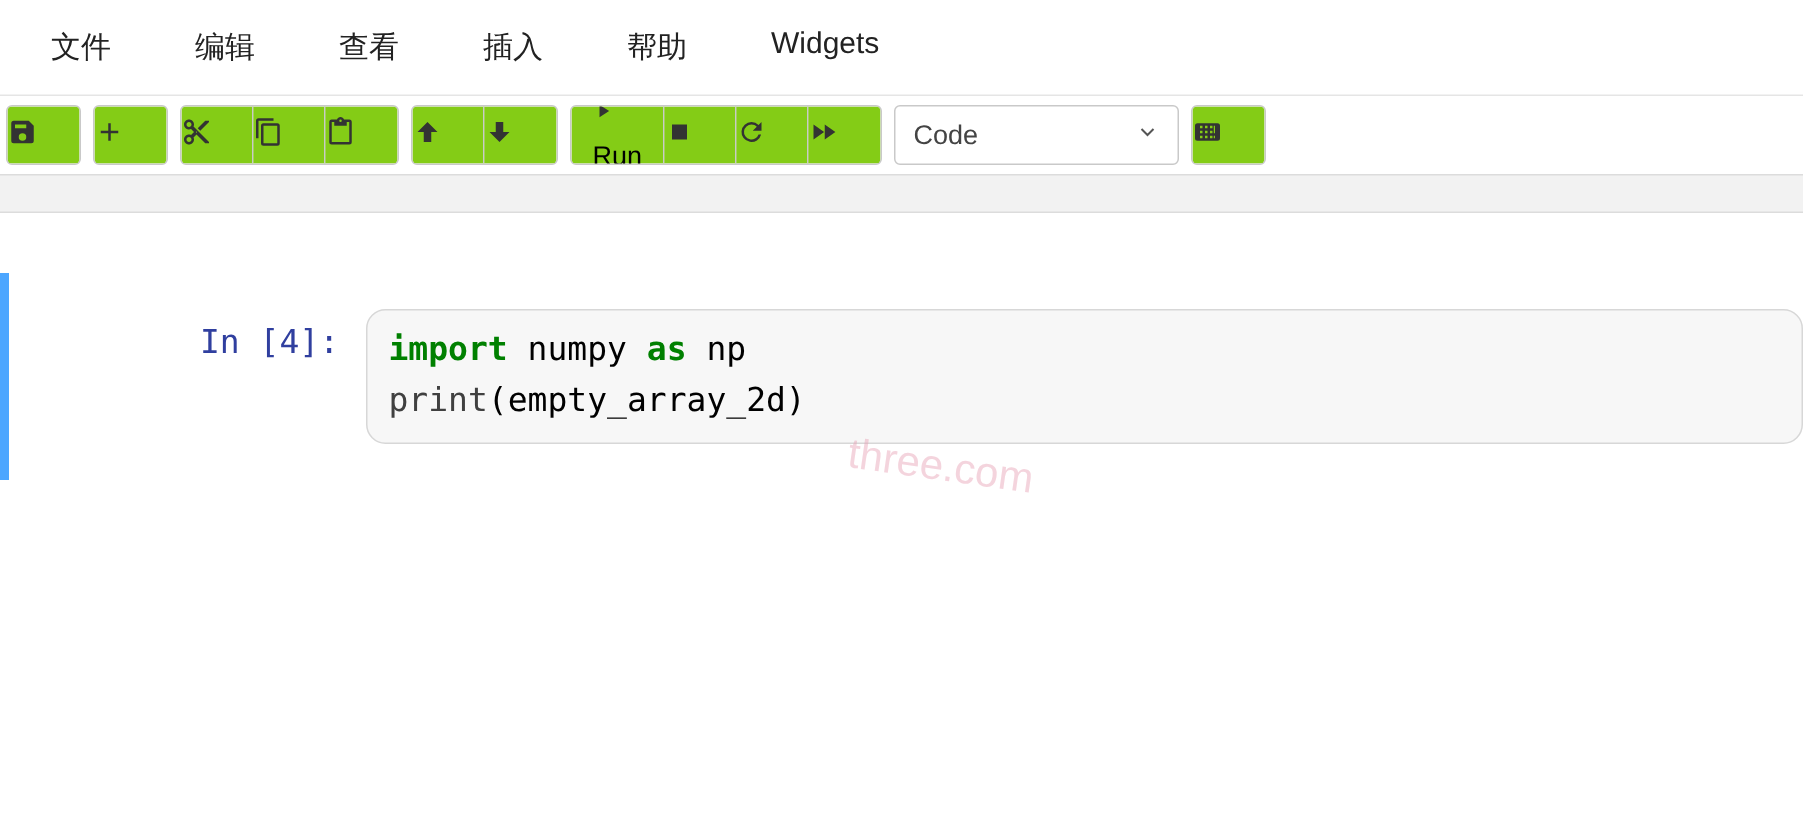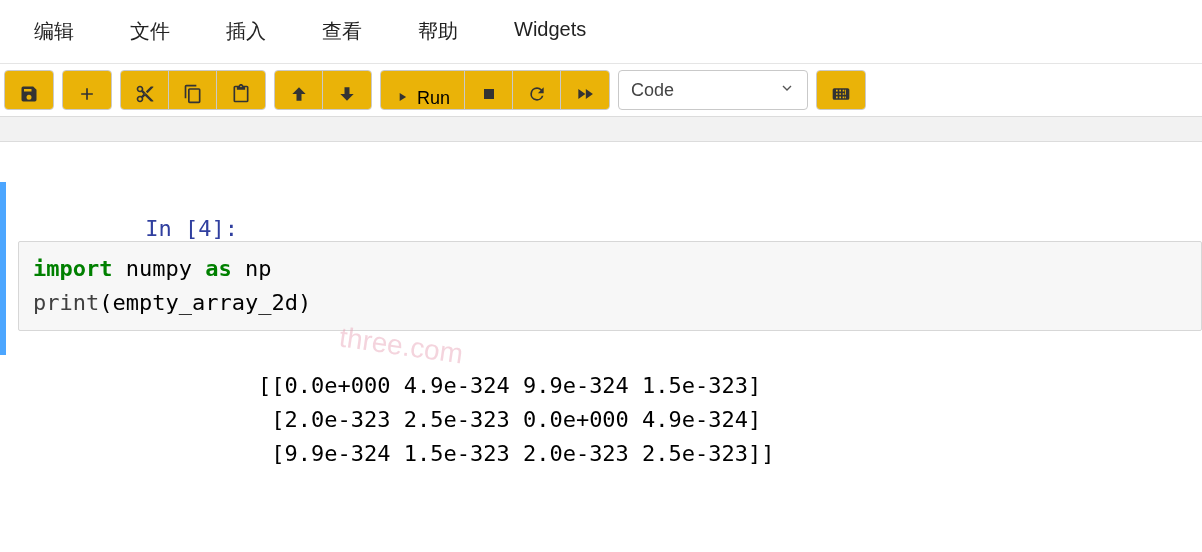--- a/index.html
+++ b/index.html
@@ -34,29 +34,30 @@
       gap: 8px;
     }
     .toolbar-group {
       display: flex;
       border: 1px solid #c9c9c9;
       border-radius: 4px;
       overflow: hidden;
     }
     .toolbar-btn {
       display: flex;
-      align-items: flex-end;
+      align-items: flex-start;
       justify-content: center;
       width: 48px;
       height: 38px;
-      background: #eab308;
+      background: #84cc16;
       border: none;
       border-right: 1px solid #c9c9c9;
       cursor: pointer;
       font-size: 18px;
+      flex-direction: column;
     }
     .toolbar-btn:last-child { border-right: none; }
     .toolbar-btn svg { width: 20px; height: 20px; fill: #333; }
     .run-btn {
       width: auto;
       padding: 0 14px;
       gap: 8px;
       font-size: 18px;
     }
     .run-btn svg { width: 14px; height: 14px; }
@@ -83,39 +84,38 @@
       border-bottom: 1px solid #dcdcdc;
     }
 
     
     .notebook {
       padding: 40px 0 0 0;
     }
     .cell {
       display: flex;
       border-left: 6px solid #4ca6ff;
-      padding: 24px 0 24px 12px;
+      padding: 24px 0 24px 0;
       position: relative;
-      flex-direction: column;
     }
     .prompt-area {
       width: 238px;
       text-align: right;
       padding-right: 18px;
       padding-top: 10px;
       font-family: "Menlo", "Monaco", "Consolas", monospace;
       font-size: 22px;
       color: #303F9F;
       flex-shrink: 0;
     }
     .input-area {
       flex: 1;
       background: #f7f7f7;
       border: 1px solid #d7d7d7;
-      border-radius: 2px;
+      border-radius: 13px;
       padding: 10px 14px;
       font-family: "Menlo", "Monaco", "Consolas", monospace;
       font-size: 22px;
       line-height: 1.55;
       position: relative;
     }
     .code-line { white-space: pre; }
     .kw-green { color: #008000; font-weight: bold; }
     .op-purple { color: #a626a4; }
     .builtin { color: #404040; }
@@ -152,24 +152,24 @@
     }
 
     .chev-down {
       width: 16px; height: 16px;
     }
   </style>
 </head>
 <body>
 
 <div class="menubar">
+  <div class="menu-item">文件</div>
   <div class="menu-item">编辑</div>
-  <div class="menu-item">文件</div>
+  <div class="menu-item">查看</div>
   <div class="menu-item">插入</div>
-  <div class="menu-item">查看</div>
   <div class="menu-item">帮助</div>
   <div class="menu-item">Widgets</div>
 </div>
 
 <div class="toolbar">
 
   <div class="toolbar-group">
     <button class="toolbar-btn">
       <span>
         <svg viewBox="0 0 24 24">
@@ -287,19 +287,13 @@
 <div class="notebook">
   <div class="cell">
     <div class="prompt-area">In [4]:</div>
     <div class="input-area">
       <div class="code-line"><span class="kw-green">import</span><span> numpy </span><span class="kw-green">as</span><span> np</span></div>
       <div class="code-line"></div>
       <div class="code-line"><span class="builtin">print</span><span>(empty_array_2d)</span></div>
       <div class="watermark">three.com</div>
     </div>
   </div>
-  <div class="output-row">
-    <div class="output-prompt-spacer"></div>
-    <div class="output-area">[[0.0e+000 4.9e-324 9.9e-324 1.5e-323]
- [2.0e-323 2.5e-323 0.0e+000 4.9e-324]
- [9.9e-324 1.5e-323 2.0e-323 2.5e-323]]</div>
-  </div>
 </div>
 
 </body></html>

